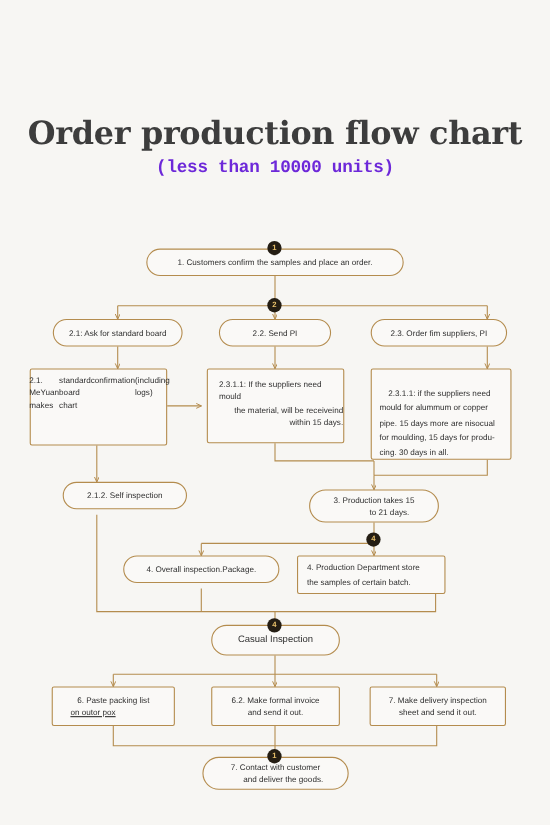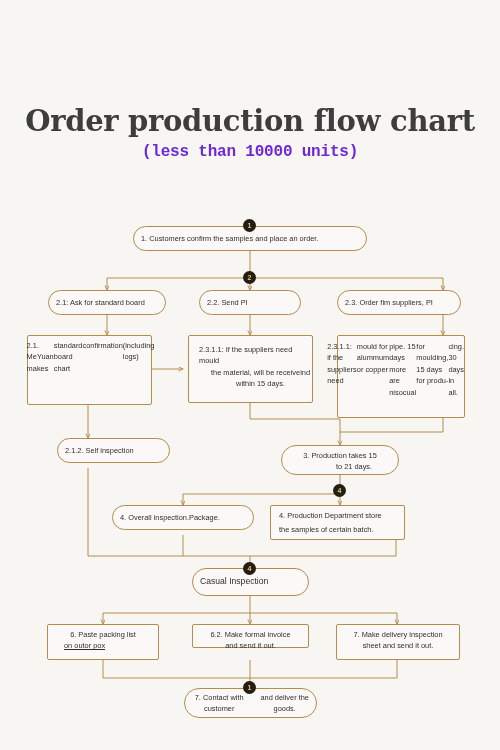--- a/index.html
+++ b/index.html
@@ -30,20 +30,21 @@
   .wires{position:absolute;left:0;top:0;width:500px;height:750px;pointer-events:none;}
 
   
   .node{
     position:absolute;
     box-sizing:border-box;
     background:#faf9f7;
     border:1px solid #b48c4e;
     display:flex;
     align-items:center;
+    justify-content:center;
     text-align:center;
     font-size:7.4px;
     line-height:1.55;
     color:#2f2f2f;
     padding:4px 7px;
     z-index:3;
   }
   .pill{border-radius:999px;}
   .rect{border-radius:2px;}
   .left-align{justify-content:flex-start;text-align:left;}
@@ -139,27 +140,27 @@
   </div>
   <div class="badge" style="left:243px;top:224px;">2</div>
 
   <div class="node rect left-align" style="left:27px;top:288px;width:125px;height:70px;align-items:flex-start;justify-content:center;padding-left:9px;">
     <span>2.1. MeYuan makes</span>
     <span>standard board chart</span>
     <span>confirmation</span>
     <span>(including logs)</span>
   </div>
 
-  <div class="node rect left-align" style="left:188px;top:288px;width:125px;height:68px;flex-direction:column;align-items:center;justify-content:flex-start;padding:8px 0 0 10px;">
+  <div class="node rect left-align" style="left:188px;top:288px;width:125px;height:68px;flex-direction:column;align-items:flex-end;justify-content:flex-start;padding:8px 0 0 10px;">
     <span>2.3.1.1: If the suppliers need mould</span>
     <span style="padding-left:10px;">the material, will be receiveind</span>
     <span style="padding-left:10px;">within 15 days.</span>
   </div>
 
-  <div class="node rect left-align" style="left:337px;top:288px;width:128px;height:83px;flex-direction:row;align-items:flex-start;justify-content:flex-end;padding:5px 0 0 7px;">
+  <div class="node rect left-align" style="left:337px;top:288px;width:128px;height:83px;flex-direction:column;align-items:flex-start;justify-content:space-between;padding:16px 0 0 7px;">
     <span style="padding-left:8px;">2.3.1.1: if the suppliers need</span>
     <span>mould for alummum or copper</span>
     <span>pipe. 15 days more are nisocual</span>
     <span>for moulding, 15 days for produ-</span>
     <span>cing. 30 days in all.</span>
   </div>
 
   <div class="node pill" style="left:57px;top:391px;width:113px;height:25px;">
     <span>2.1.2. Self inspection</span>
   </div>
@@ -182,29 +183,29 @@
   <div class="node pill" style="left:192px;top:521px;width:117px;height:28px;font-size:8.6px;">
     <span>Casual Inspection</span>
   </div>
   <div class="badge" style="left:243px;top:515px;">4</div>
 
   <div class="node rect" style="left:47px;top:577px;width:112px;height:36px;flex-direction:column;">
     <span>6. Paste packing list</span>
     <span style="align-self:flex-start;padding-left:9px;text-decoration:underline;">on outor pox</span>
   </div>
 
-  <div class="node rect" style="left:192px;top:577px;width:117px;height:24px;flex-direction:column;">
+  <div class="node rect" style="left:192px;top:577px;width:117px;height:36px;flex-direction:column;">
     <span>6.2. Make formal invoice</span>
     <span>and send it out.</span>
   </div>
 
   <div class="node rect" style="left:336px;top:577px;width:124px;height:36px;flex-direction:column;">
     <span>7. Make delivery inspection</span>
     <span>sheet and send it out.</span>
   </div>
 
-  <div class="node pill" style="left:184px;top:641px;width:133px;height:30px;flex-direction:row;">
+  <div class="node pill" style="left:184px;top:641px;width:133px;height:30px;flex-direction:column;">
     <span>7. Contact with customer</span>
     <span style="padding-left:14px;">and deliver the goods.</span>
   </div>
   <div class="badge" style="left:243px;top:634px;">1</div>
 
 </div>
 
 </body></html>

